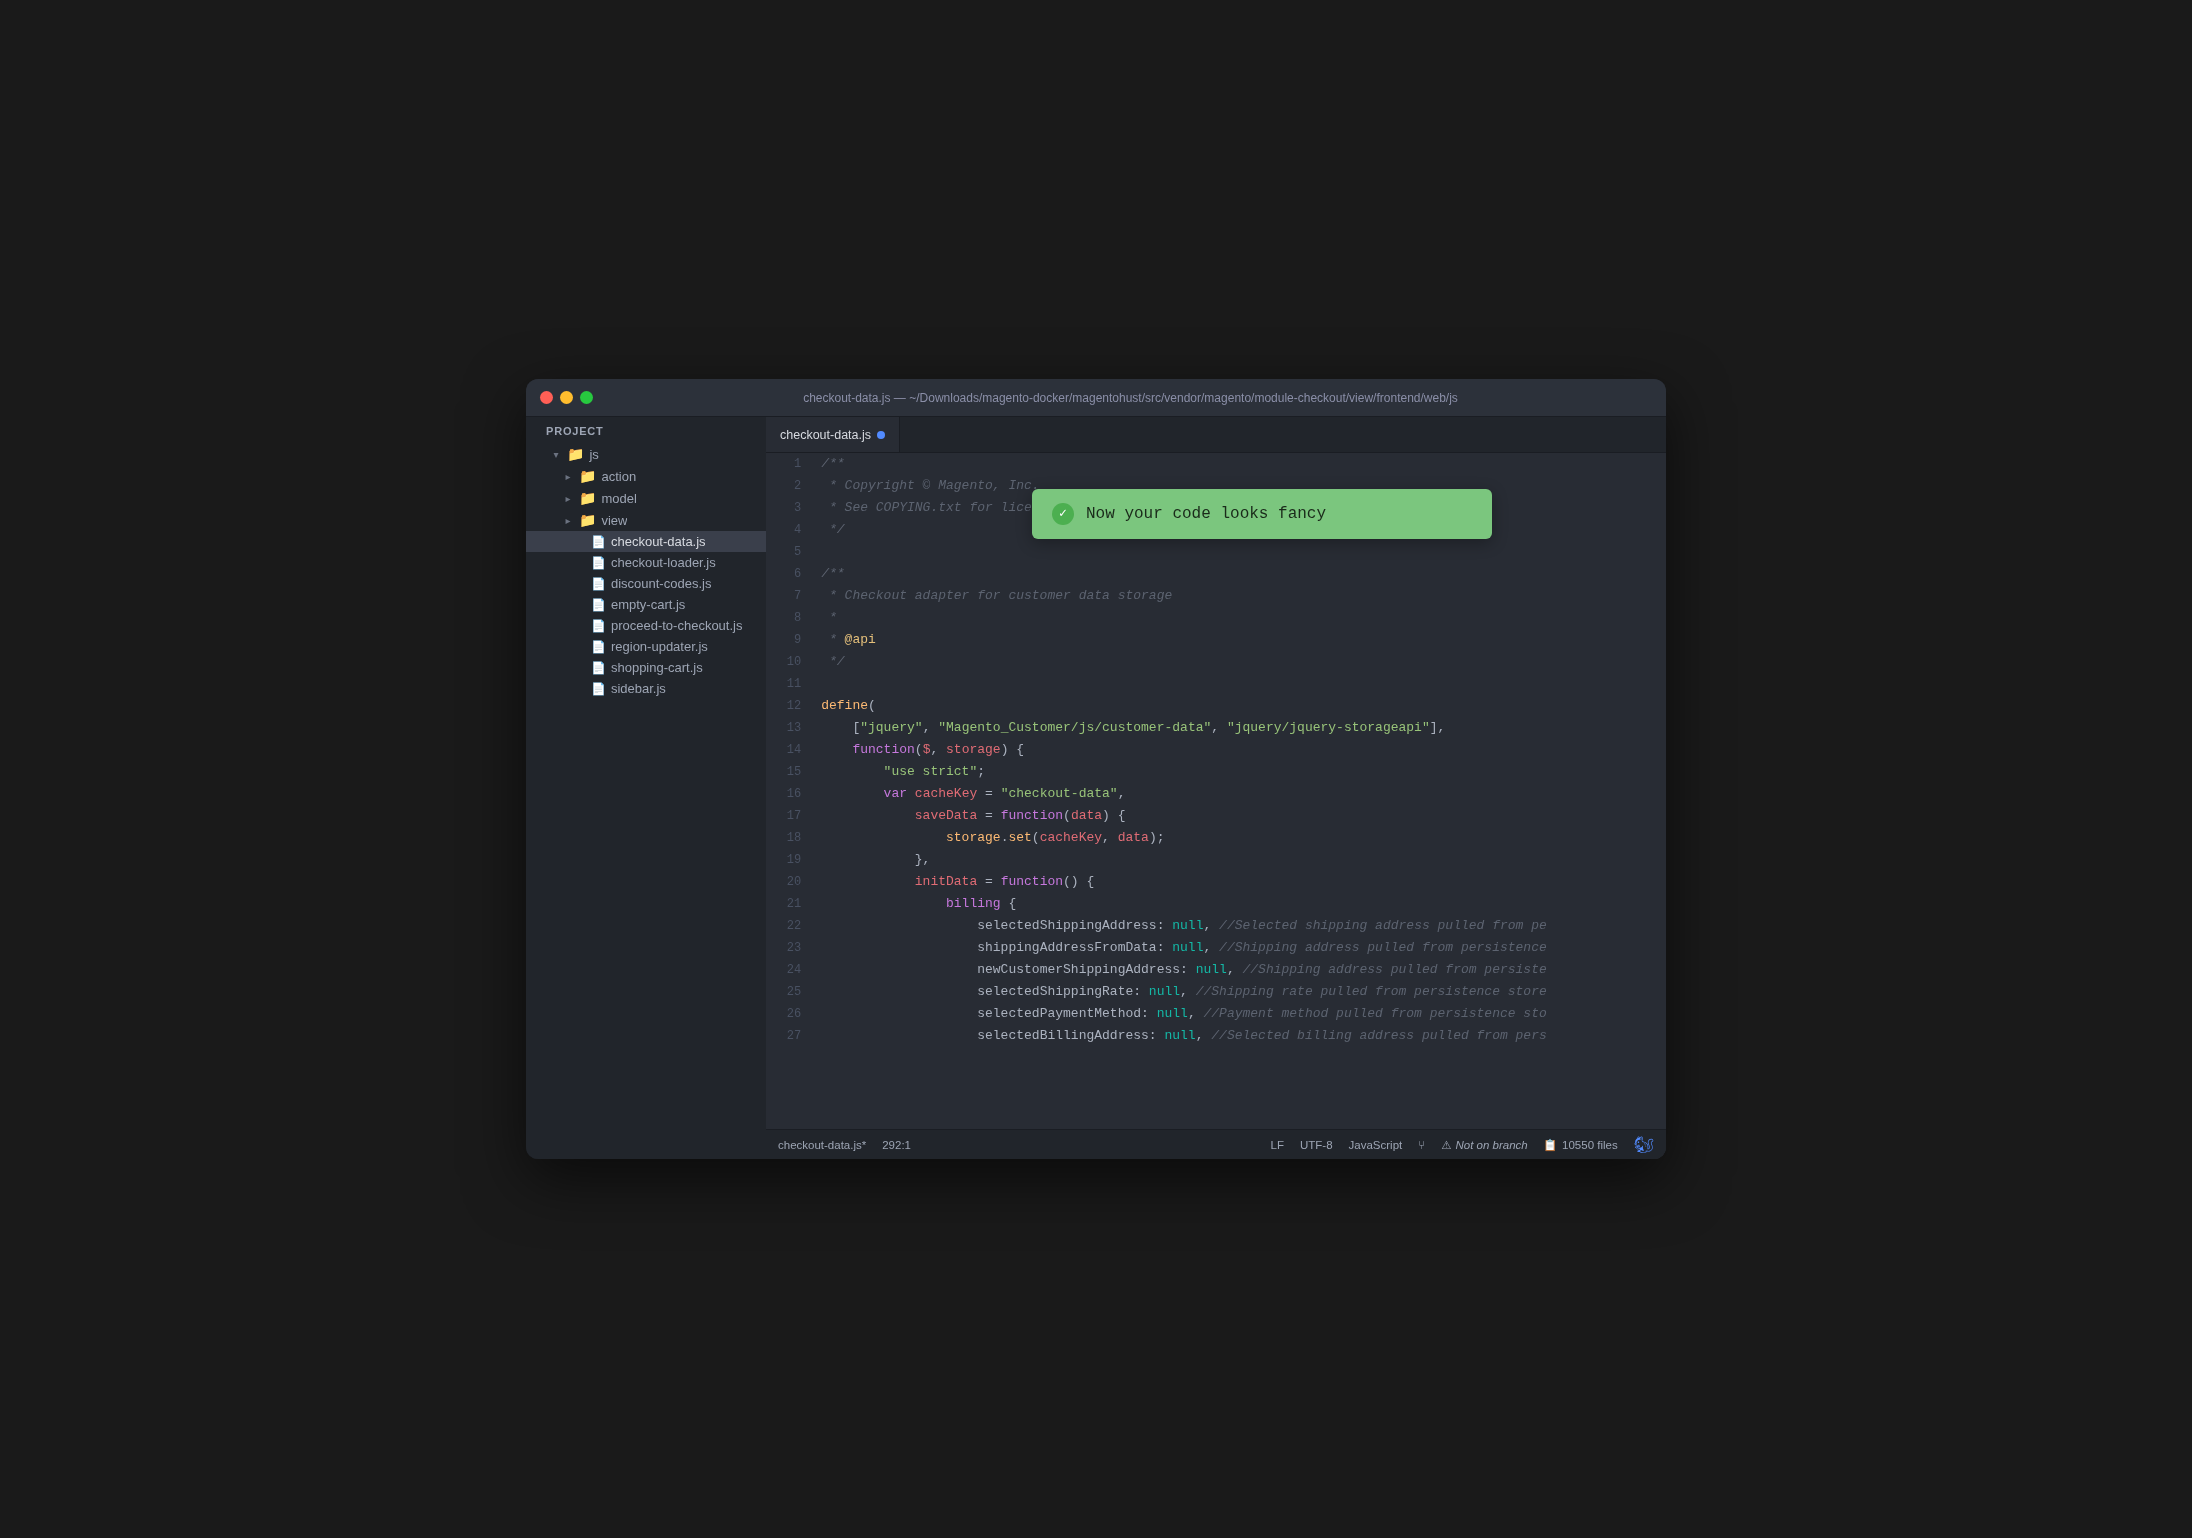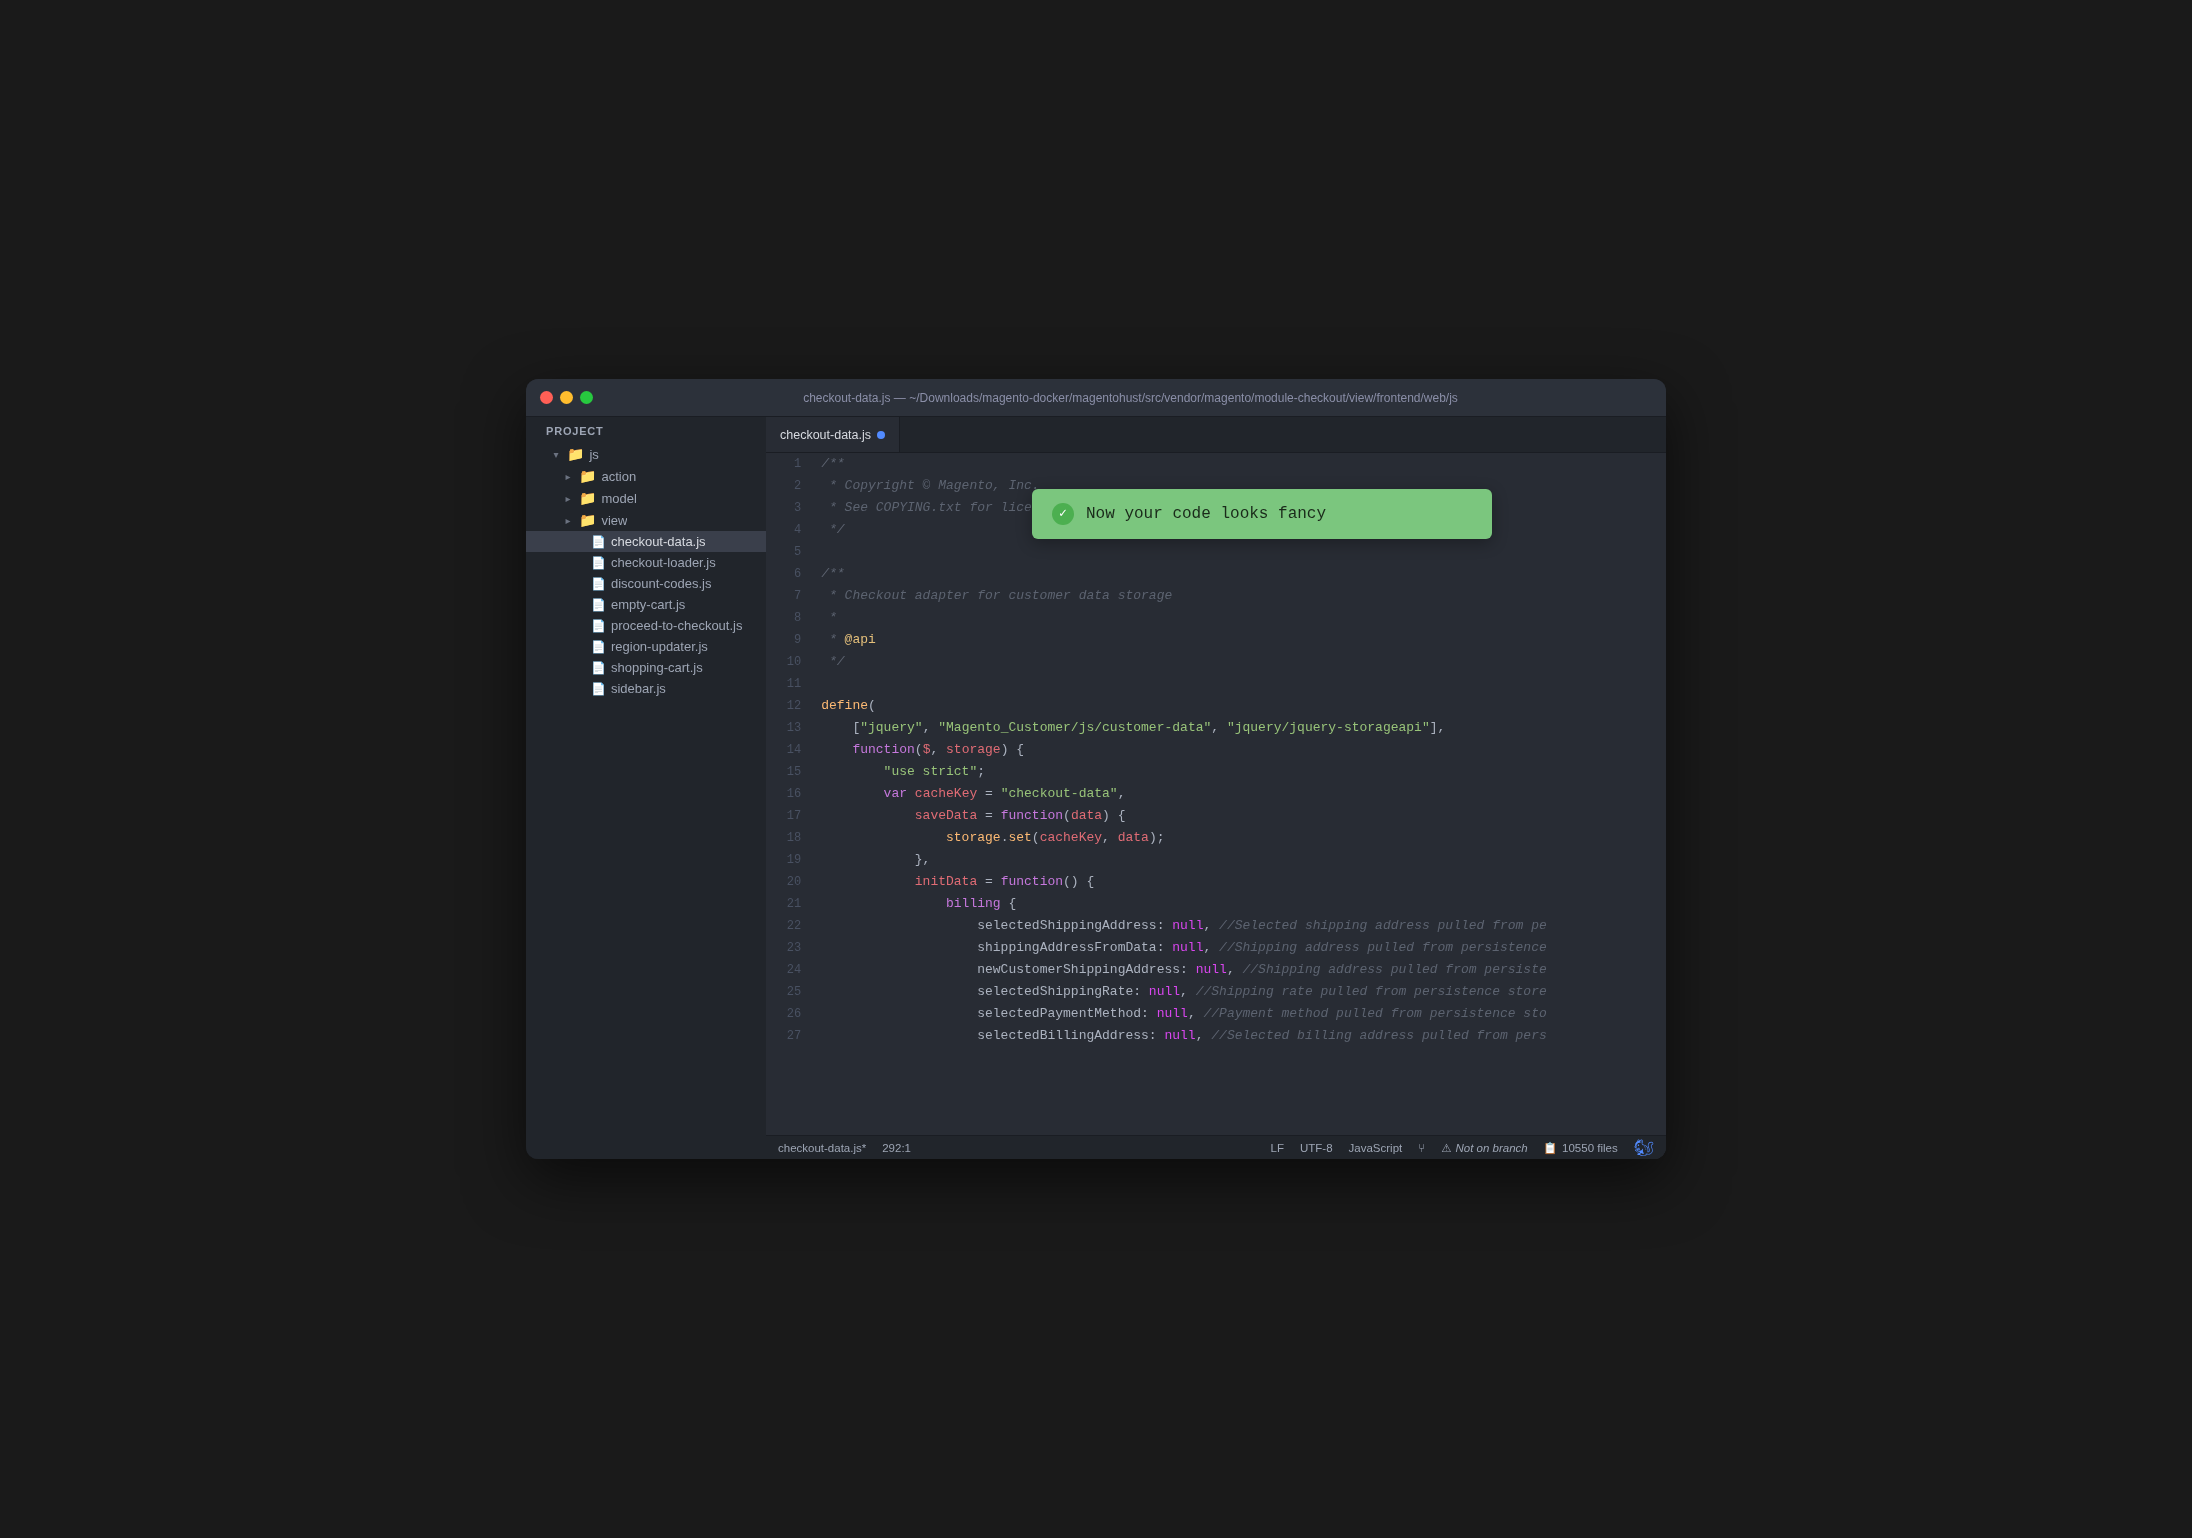--- a/index.html
+++ b/index.html
@@ -185,21 +185,21 @@
     }
     
     .c-comment { color: #5c6370; font-style: italic; }
     .c-keyword { color: #c678dd; }
     .c-string { color: #98c379; }
     .c-function { color: #fdba74; }
     .c-operator { color: #abb2bf; }
     .c-tag { color: #e06c75; }
     .c-api { color: #e5c07b; }
     .c-prop { color: #abb2bf; }
-    .c-null { color: #d946ef; }
+    .c-null { color: #14b8a6; }
     
     .toast {
       position: absolute;
       top: 36px;
       left: 50%;
       transform: translateX(-40%);
       background: #7bc67e;
       color: #1a2a1a;
       border-radius: 6px;
       padding: 14px 20px;
@@ -220,21 +220,21 @@
       display: flex;
       align-items: center;
       justify-content: center;
       color: white;
       font-size: 13px;
       flex-shrink: 0;
     }
     
     .status-bar {
       background: #21252b;
-      height: 24px;
+      height: 30px;
       display: flex;
       align-items: center;
       padding: 0 12px;
       gap: 16px;
       font-size: 11.5px;
       color: #9da5b4;
       flex-shrink: 0;
       border-top: 1px solid #1a1d23;
     }
     .status-item {

